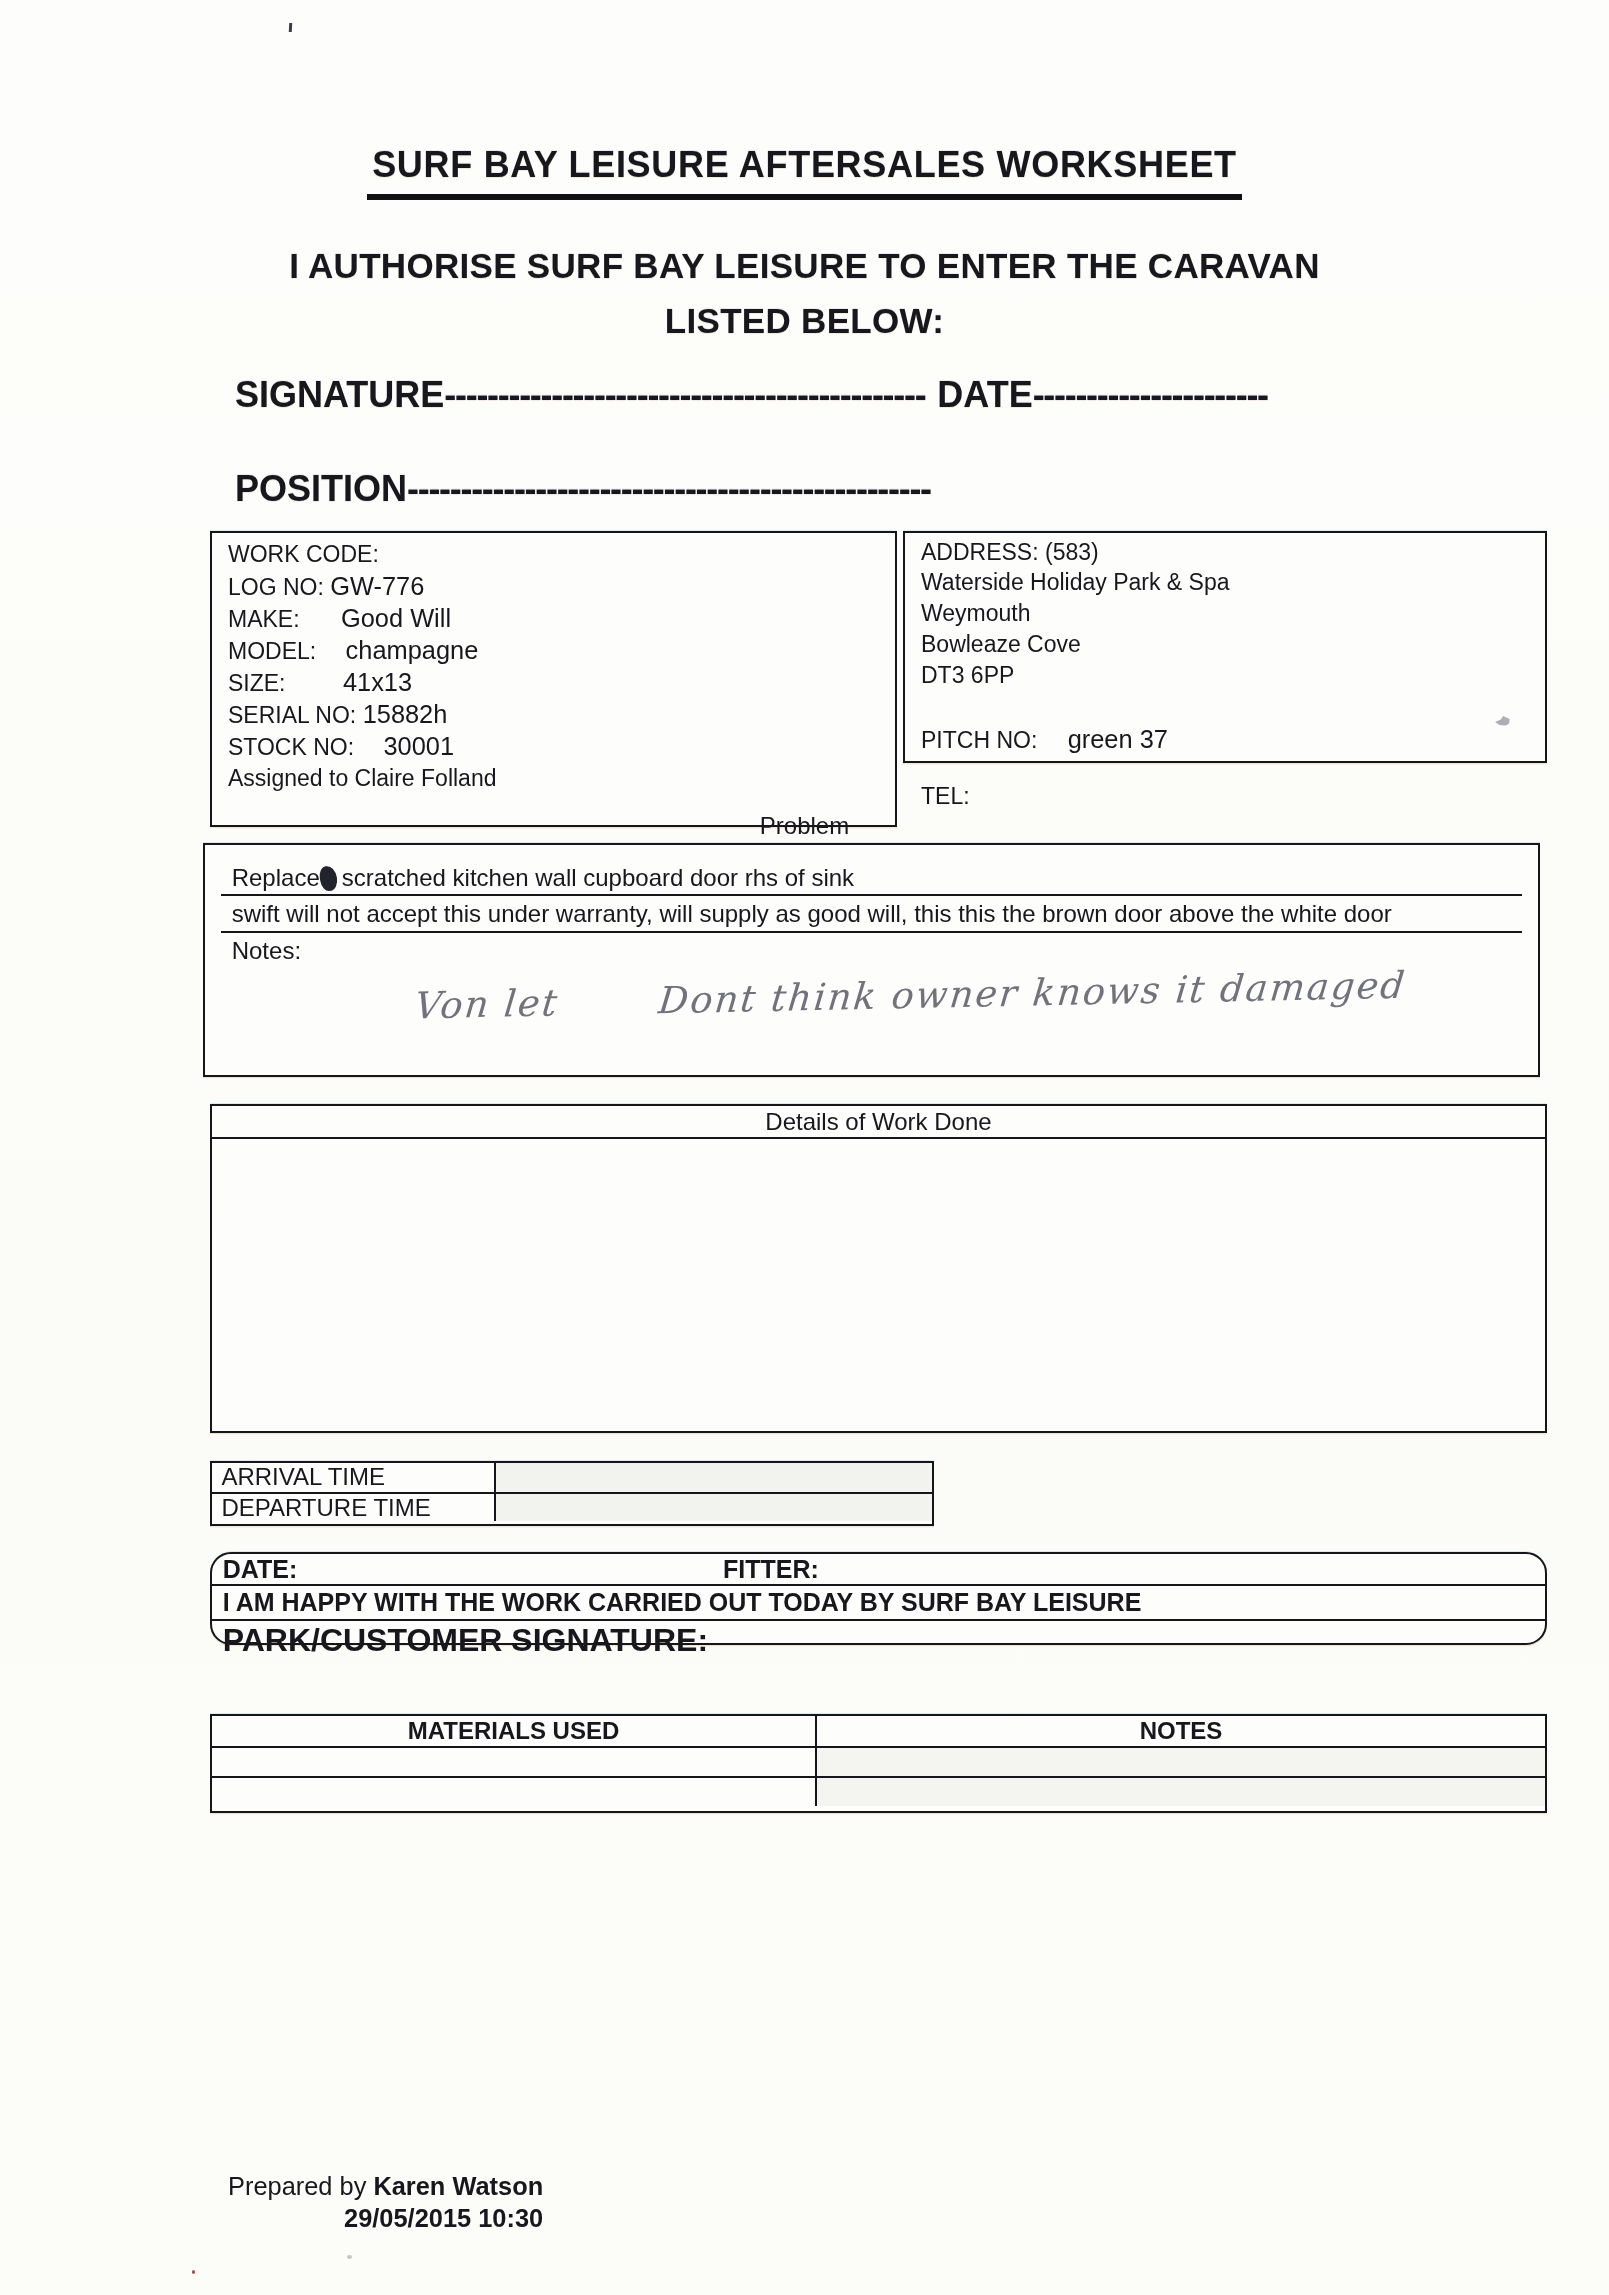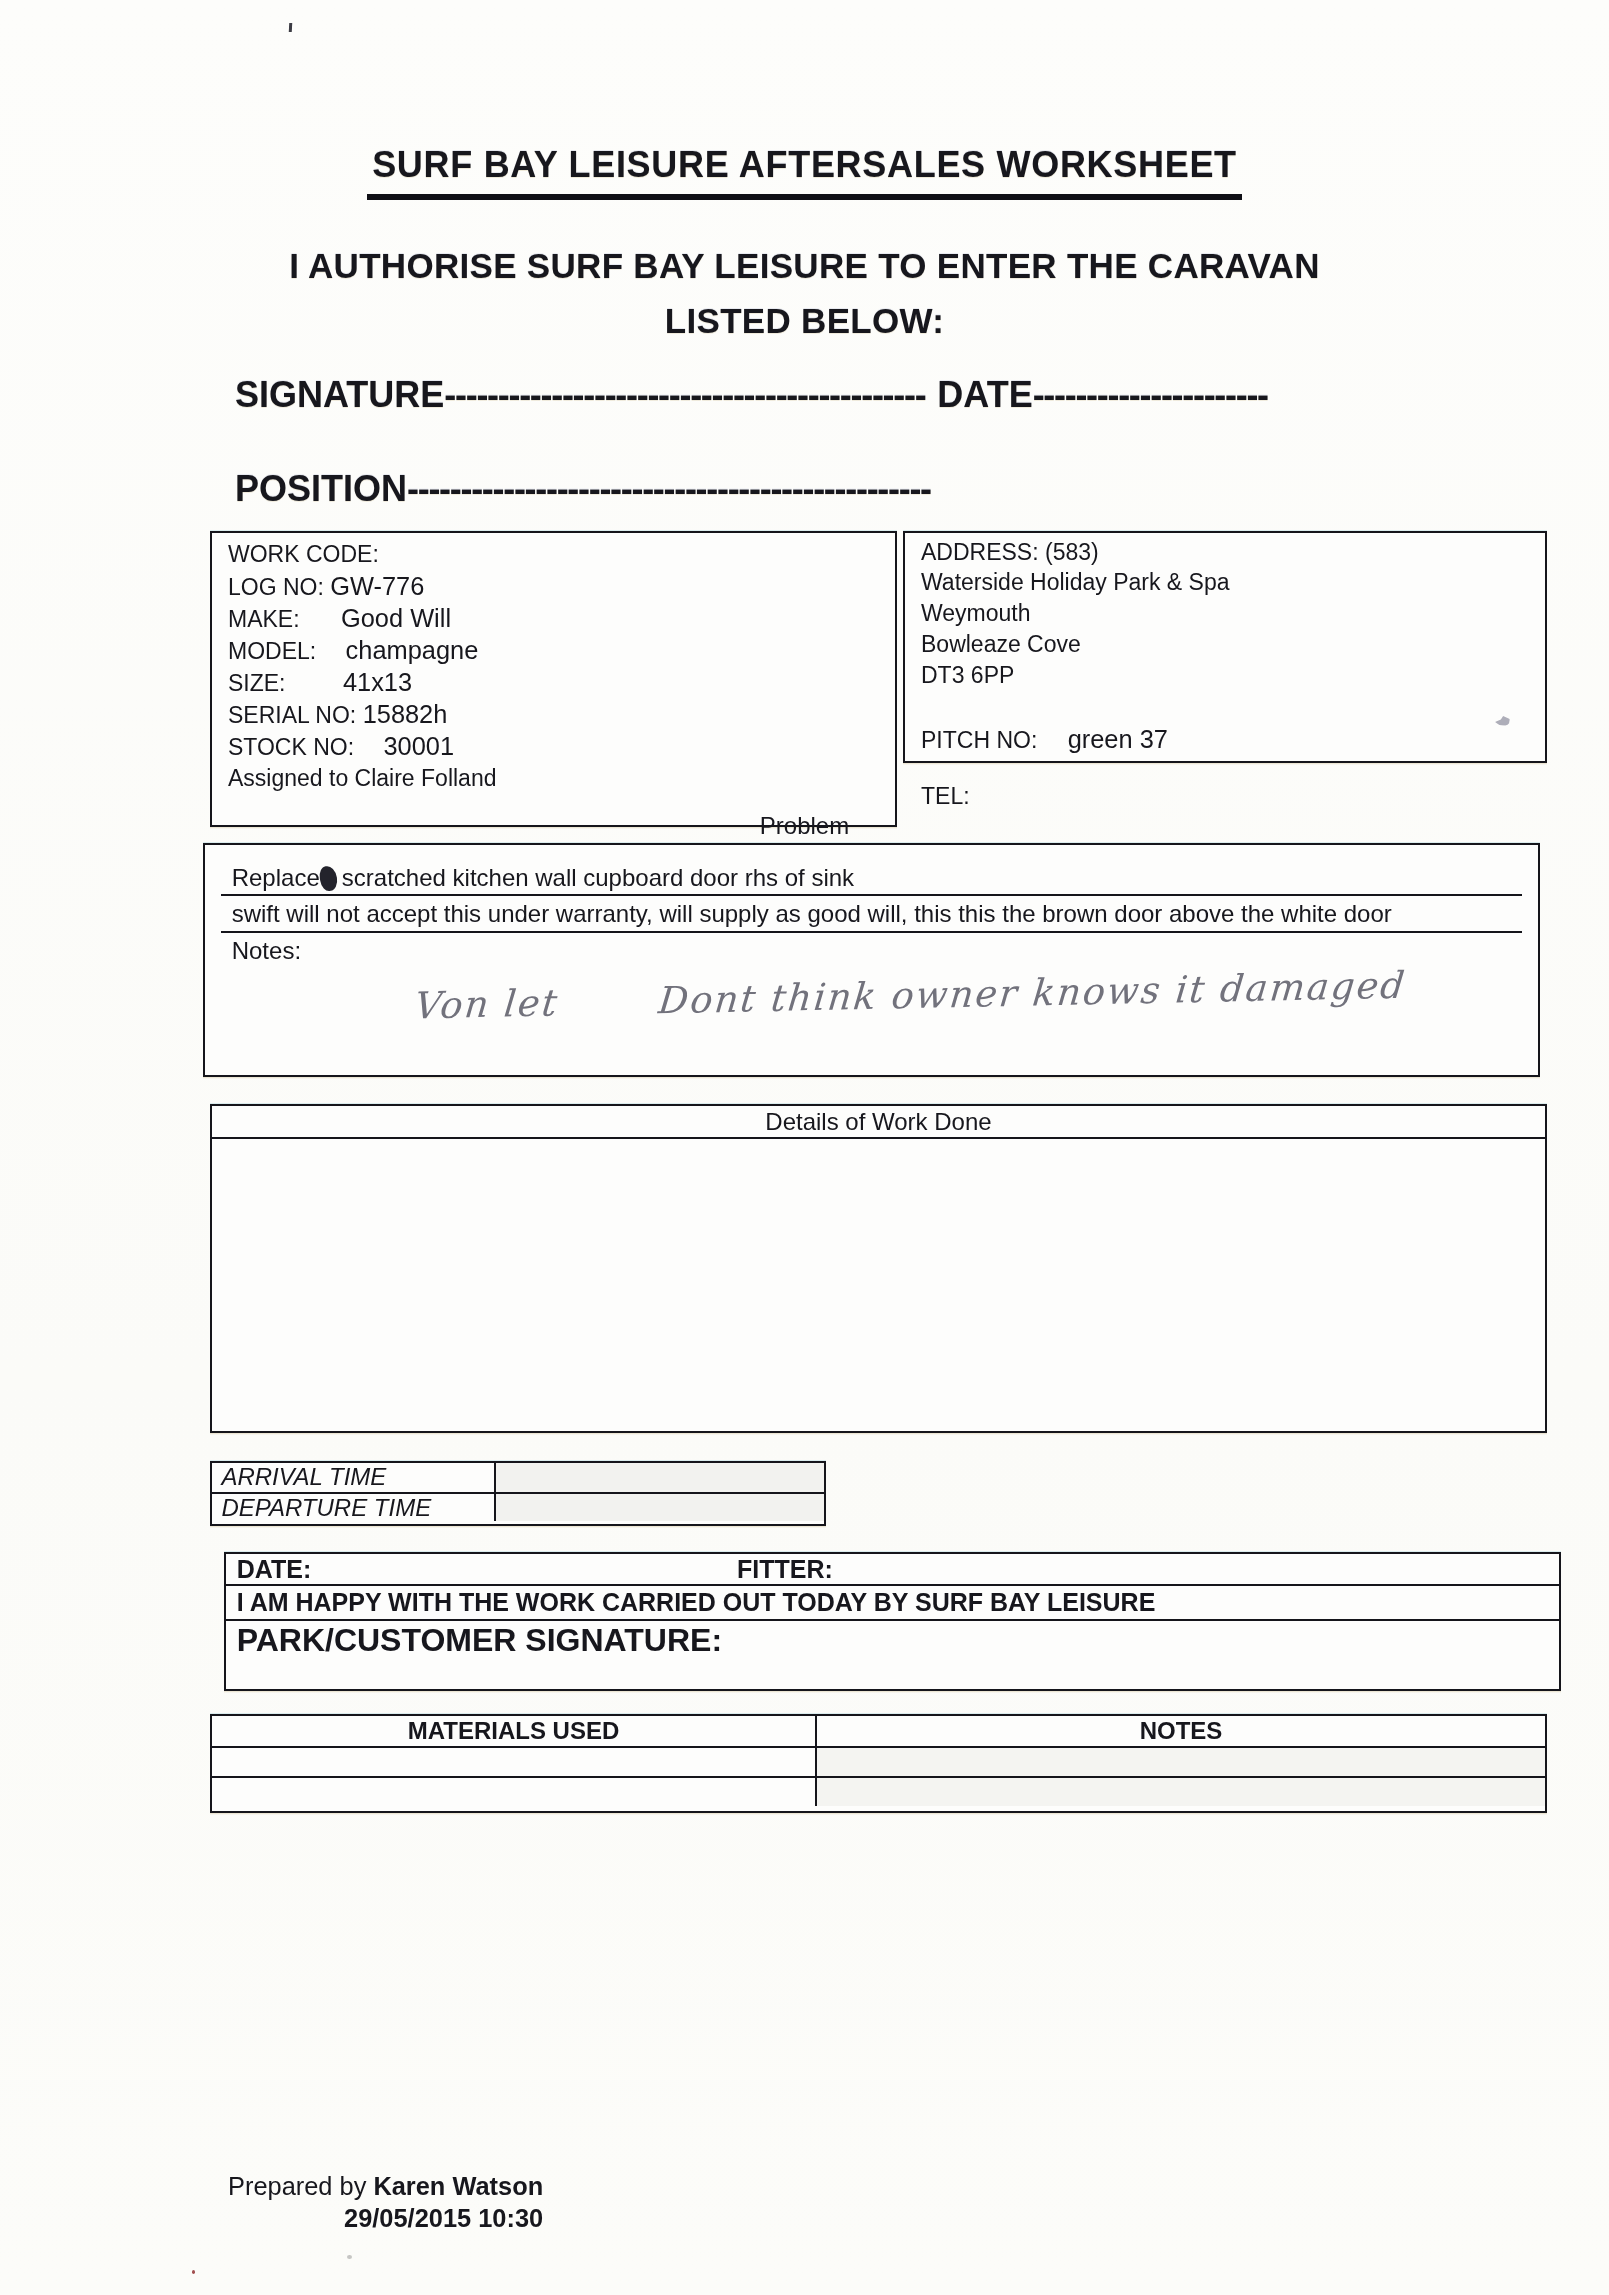--- a/index.html
+++ b/index.html
@@ -53,27 +53,27 @@
     position:absolute; left:194px; top:41px; white-space:nowrap;
     font-family:"DejaVu Serif", serif; font-style:italic; font-size:37px;
     color:#63636f; letter-spacing:2px; opacity:.9;
     transform:rotate(-1.2deg) skewX(-7deg);
   }
   .handwriting .hw-gap { display:inline-block; width:100px; }
   
   .box-details { left:210px; top:1104px; width:1337px; height:329px; }
   .details-header { height:33px; line-height:31px; text-align:center; font-size:24px; border-bottom:2.7px solid #15151b; }
   
-  .box-times { left:210px; top:1461px; width:616px; height:65px;font-style:italic; }
+  .box-times { left:210px; top:1461px; width:724px; height:65px; }
   .t-row { display:flex; height:29px; }
   .t-row + .t-row { border-top:2px solid #15151b; }
   .t-label { width:284px; border-right:2px solid #15151b; font-size:24px; line-height:28px; padding-left:9.4px; }
   .t-value { flex:1; background:#f2f2ef; }
   
-  .box-signoff { left:224px; top:1552px; width:1337px; height:139px; }
+  .box-signoff { left:210px; top:1552px; width:1337px; height:93px;border-radius:21px; }
   .s-row1 { position:relative; height:32px; line-height:31px; font-size:25px; font-weight:bold; padding-left:10.7px; border-bottom:2px solid #15151b; }
   .s-fitter { position:absolute; left:511px; top:0; }
   .s-row2 { height:35px; line-height:33px; font-size:25px; font-weight:bold; padding-left:10.7px; border-bottom:2px solid #15151b; }
   .s-row3 { height:41px; line-height:39px; font-size:32px; font-weight:bold; padding-left:10.7px; }
   
   .box-materials { left:210px; top:1714px; width:1337px; height:99px; }
   .m-row { display:flex; height:30px; }
   .m-row + .m-row { border-top:2px solid #15151b; }
   .m-col1 { width:605px; border-right:2px solid #15151b; }
   .m-col2 { flex:1; }

